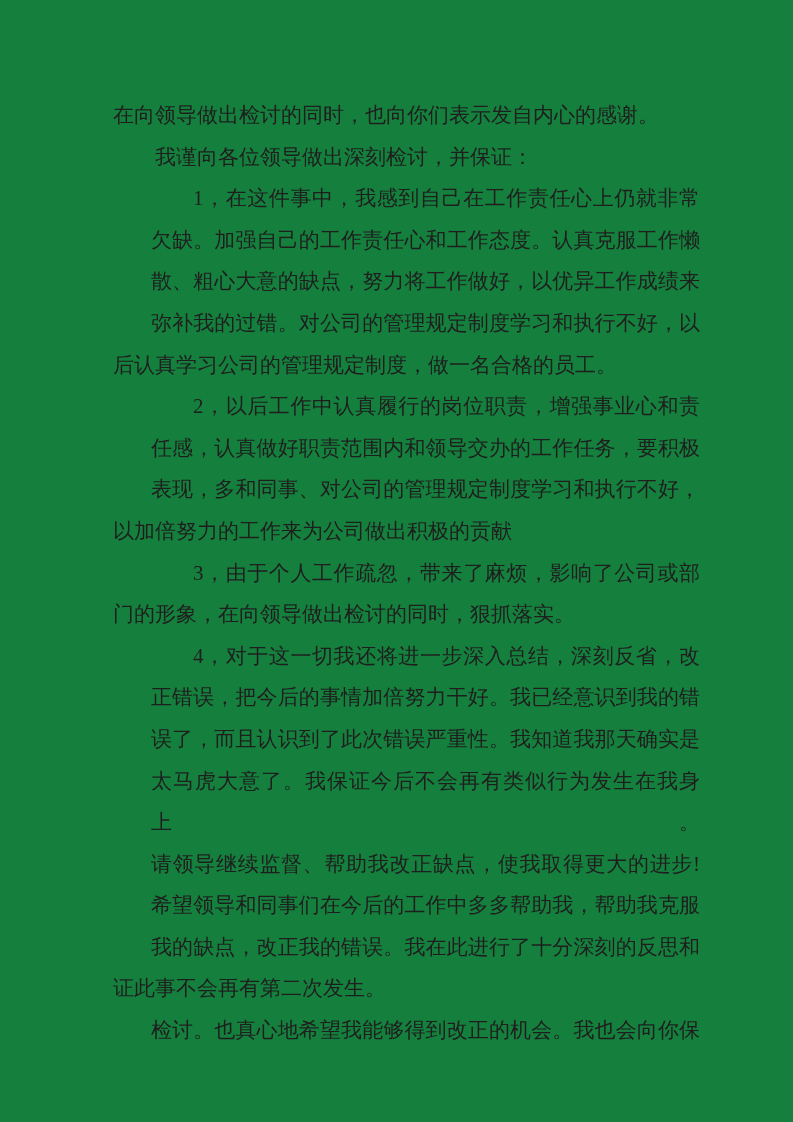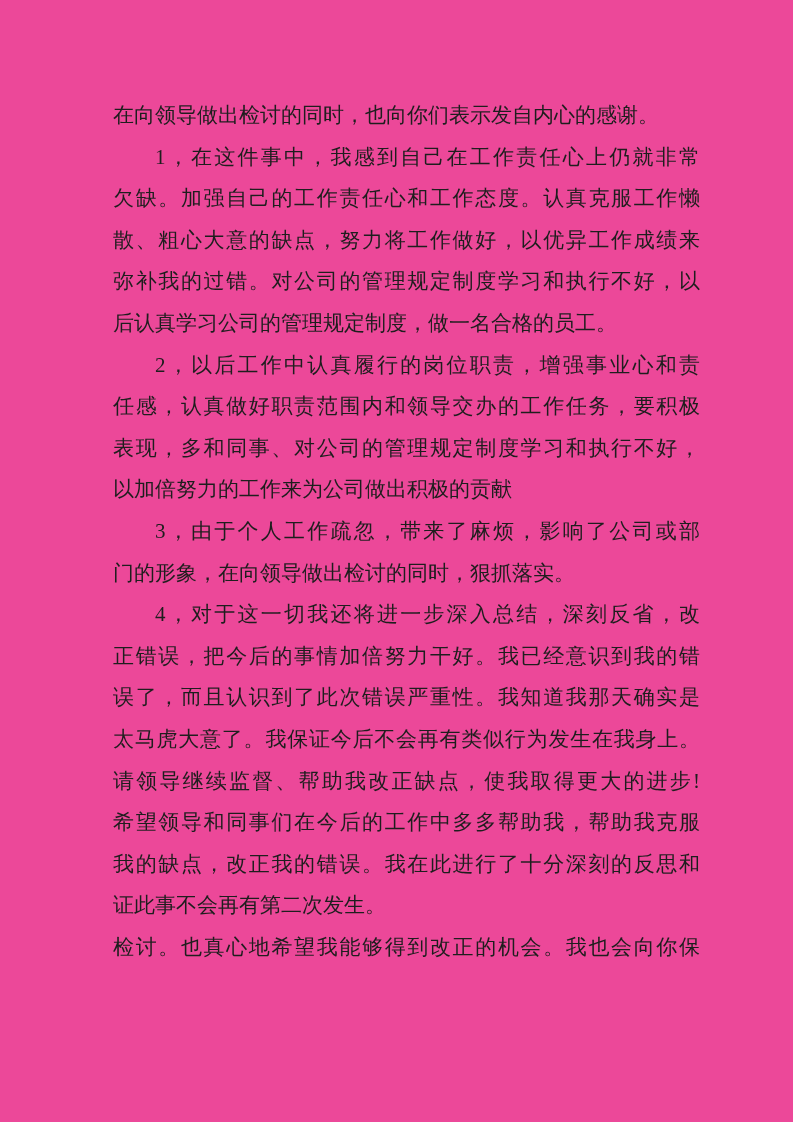--- a/index.html
+++ b/index.html
@@ -9,21 +9,21 @@
   }
   body {
     width: 793px;
     height: 1122px;
     overflow: hidden;
   }
   .page {
     position: relative;
     width: 793px;
     height: 1122px;
-    background: #ec4899;
+    background: #15803d;
   }
   .content {
     position: absolute;
     left: 113px;
     top: 95px;
     width: 587px;
     color: #1e1e1e;
     font-family: "Liberation Serif", "DejaVu Serif", serif;
     font-size: 21px;
     line-height: 41.6px;
@@ -34,32 +34,36 @@
   }
   .line {
     text-align: left;
     white-space: normal;
   }
   .line.fill {
     text-align: justify;
     text-align-last: justify;
     
     text-justify: inter-ideograph;
+    margin-left: 38px;
   }
   .line.indent {
     padding-left: 42px;
   }
 </style>
 </head>
 <body>
 
 <div class="page">
   <div class="content" id="document-body" style="color: rgb(30, 30, 30);">
       <div class="para">
         <div class="line">在向领导做出检讨的同时，也向你们表示发自内心的感谢。</div>
+      </div>
+      <div class="para">
+        <div class="line indent">我谨向各位领导做出深刻检讨，并保证：</div>
       </div>
       <div class="para">
         <div class="line fill indent">1，在这件事中，我感到自己在工作责任心上仍就非常</div>
         <div class="line fill">欠缺。加强自己的工作责任心和工作态度。认真克服工作懒</div>
         <div class="line fill">散、粗心大意的缺点，努力将工作做好，以优异工作成绩来</div>
         <div class="line fill">弥补我的过错。对公司的管理规定制度学习和执行不好，以</div>
         <div class="line">后认真学习公司的管理规定制度，做一名合格的员工。</div>
       </div>
       <div class="para">
         <div class="line fill indent">2，以后工作中认真履行的岗位职责，增强事业心和责</div>

